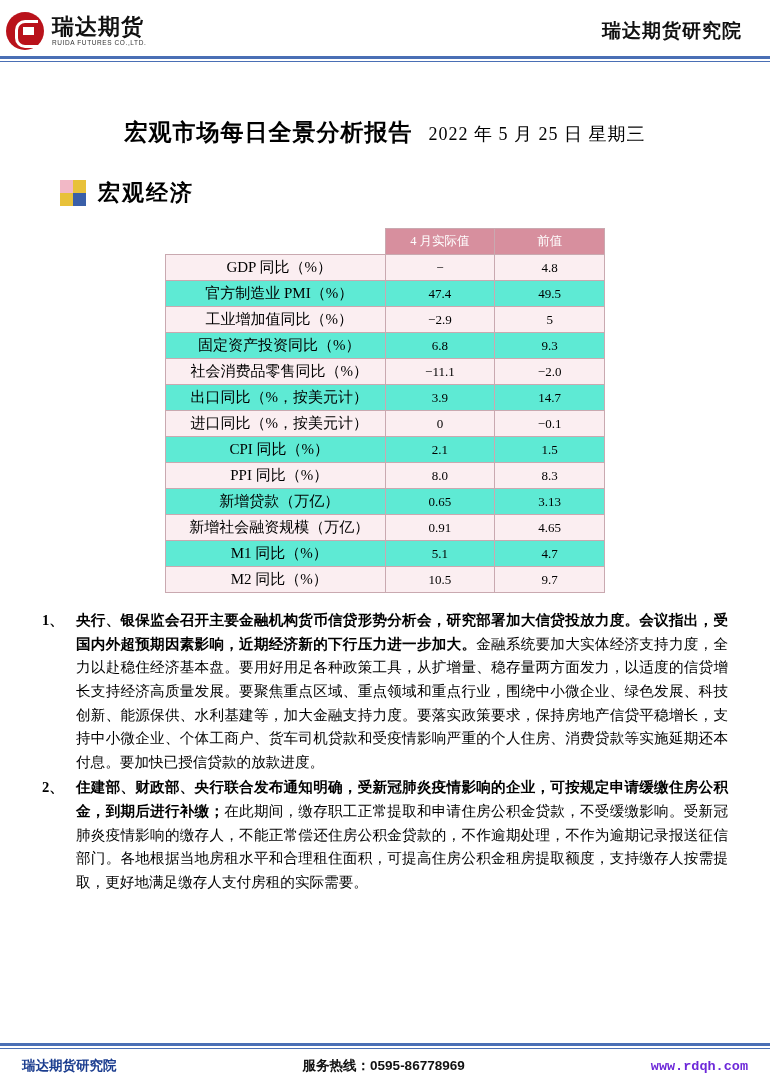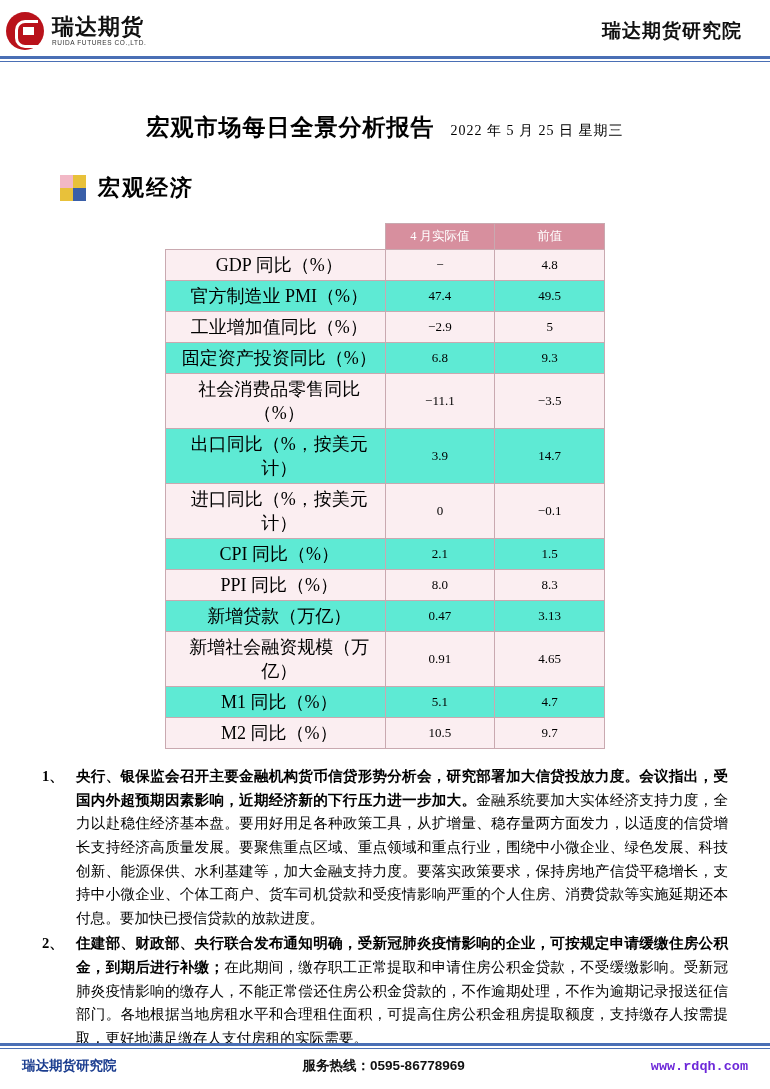--- a/index.html
+++ b/index.html
@@ -99,21 +99,21 @@
     gap: 16px;
   }
   .doc-title {
     font-family: "Liberation Sans", sans-serif;
     font-size: 23px;
     font-weight: bold;
     letter-spacing: 1px;
   }
   .doc-date {
     font-family: "Liberation Serif", serif;
-    font-size: 14px;
+    font-size: 18px;
     letter-spacing: 1px;
     margin-top: 30px;
   }
 
   
   .section-head {
     margin: 30px 0 0 60px;
     display: flex;
     align-items: center;
     gap: 12px;
@@ -163,21 +163,21 @@
   }
   table.macro thead th.blank {
     background: #ffffff;
     border-left: none;
     border-top: none;
   }
   table.macro tbody tr.odd td { background: #fbeef1; }
   table.macro tbody tr.even td { background: #5eead4; }
   table.macro td.label {
     width: 50%;
-    font-size: 18px;
+    font-size: 15px;
     padding-left: 12px;
   }
   table.macro td.val { width: 25%; }
 
   
   .body-list {
     margin: 16px 42px 0 42px;
     font-size: 14.6px;
     line-height: 1.62;
   }
@@ -274,21 +274,21 @@
         <td class="val">5</td>
       </tr>
       <tr class="even">
         <td class="label">固定资产投资同比（%）</td>
         <td class="val">6.8</td>
         <td class="val">9.3</td>
       </tr>
       <tr class="odd">
         <td class="label">社会消费品零售同比（%）</td>
         <td class="val">−11.1</td>
-        <td class="val">−3.5</td>
+        <td class="val">−2.0</td>
       </tr>
       <tr class="even">
         <td class="label">出口同比（%，按美元计）</td>
         <td class="val">3.9</td>
         <td class="val">14.7</td>
       </tr>
       <tr class="odd">
         <td class="label">进口同比（%，按美元计）</td>
         <td class="val">0</td>
         <td class="val">−0.1</td>
@@ -298,21 +298,21 @@
         <td class="val">2.1</td>
         <td class="val">1.5</td>
       </tr>
       <tr class="odd">
         <td class="label">PPI 同比（%）</td>
         <td class="val">8.0</td>
         <td class="val">8.3</td>
       </tr>
       <tr class="even">
         <td class="label">新增贷款（万亿）</td>
-        <td class="val">0.47</td>
+        <td class="val">0.65</td>
         <td class="val">3.13</td>
       </tr>
       <tr class="odd">
         <td class="label">新增社会融资规模（万亿）</td>
         <td class="val">0.91</td>
         <td class="val">4.65</td>
       </tr>
       <tr class="even">
         <td class="label">M1 同比（%）</td>
         <td class="val">5.1</td>

